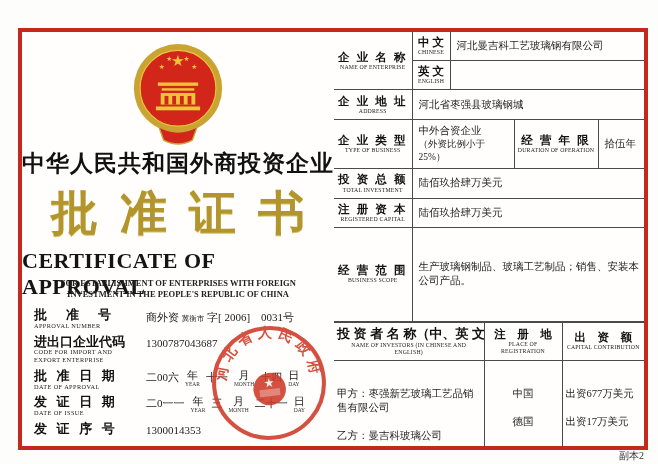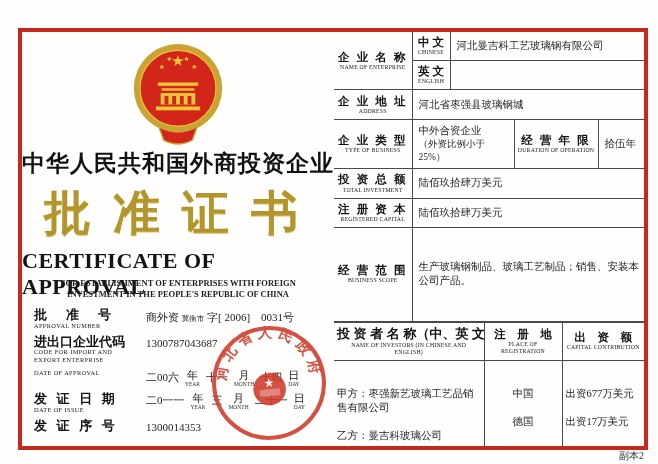--- a/index.html
+++ b/index.html
@@ -9,21 +9,21 @@
           font-size:13px;letter-spacing:1px;font-family:"DejaVu Serif", serif;}
   .copy-label{position:absolute;bottom:1px;right:14px;font-size:10px;color:#333;}
   .frame{position:absolute;left:18px;top:28px;right:10px;bottom:14px;
          border:4px solid #c42a1c;display:flex;background:#fffefc;}
   
   .left{position:relative;width:312px;flex:0 0 312px;}
   .emblem-wrap{position:absolute;top:8px;left:0;width:100%;text-align:center;}
   .title-cn{position:absolute;top:116px;width:100%;text-align:center;font-size:23px;
             font-weight:bold;letter-spacing:1px;color:#111;
             font-family:"Liberation Sans", sans-serif;}
-  .title-main{position:absolute;top:150px;width:100%;font-size:47px;
+  .title-main{position:absolute;top:150px;width:100%;text-align:center;font-size:47px;
               font-weight:bold;color:#b2952d;letter-spacing:22px;text-indent:22px;
               text-shadow:0 1px 0 #d9c26a;}
   .title-en{position:absolute;top:216px;width:100%;text-align:left;font-size:22px;
             font-weight:bold;letter-spacing:.5px;color:#141414;}
   .sub-en{position:absolute;width:100%;text-align:center;font-size:8.5px;font-weight:bold;color:#222;}
   .sub1{top:246px;} .sub2{top:257px;}
   .fields{position:absolute;left:12px;right:4px;top:276px;}
   .f-row{display:flex;margin-bottom:5px;}
   .f-label{width:112px;flex:0 0 112px;}
   .f-cn{font-size:13px;font-weight:bold;letter-spacing:3px;color:#111;
@@ -119,20 +119,21 @@
           <div class="f-label">
             <div class="f-cn" style="letter-spacing:0;">进出口企业代码</div>
             <div class="f-en">CODE FOR IMPORT AND</div>
             <div class="f-en">EXPORT    ENTERPRISE</div>
           </div>
           <div class="f-value">1300787043687</div>
         </div>
 
         <div class="f-row">
           <div class="f-label">
+            <div class="f-cn">批 准 日 期</div>
             <div class="f-en">DATE   OF   APPROVAL</div>
           </div>
           <div class="f-value date-val">
             <span>二00六</span>
             <span class="unit">
                 <b>年</b>
                 <i>YEAR</i>
               </span>
             <span>十一</span>
             <span class="unit">

